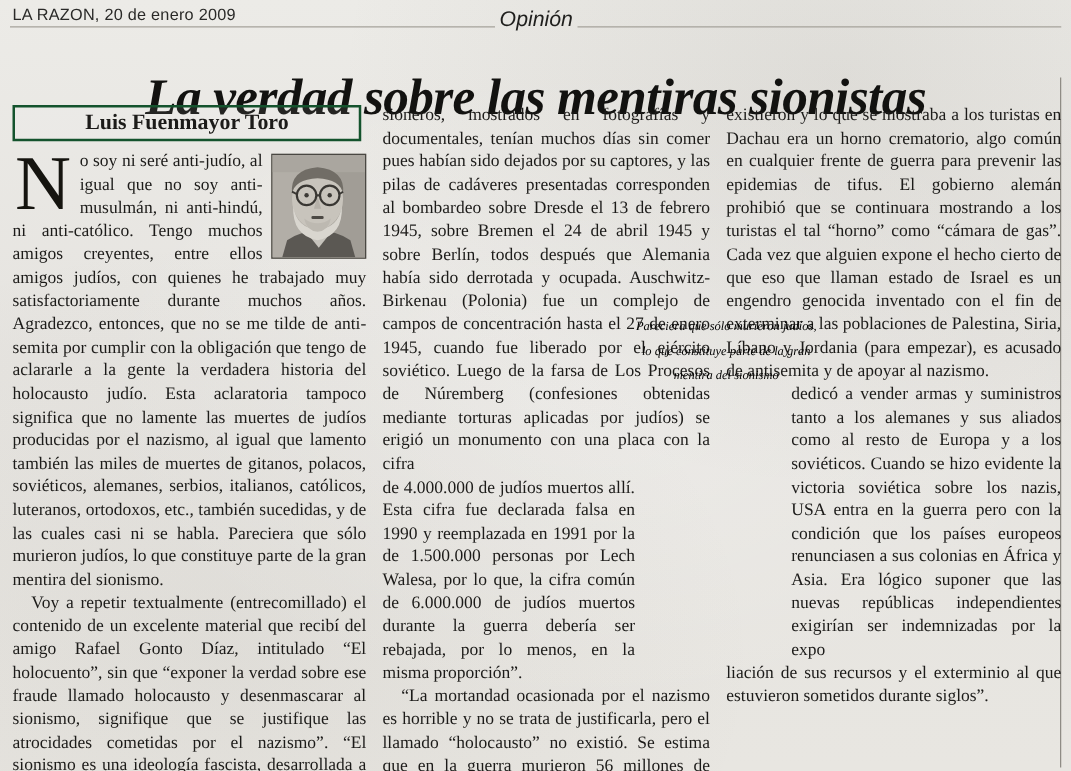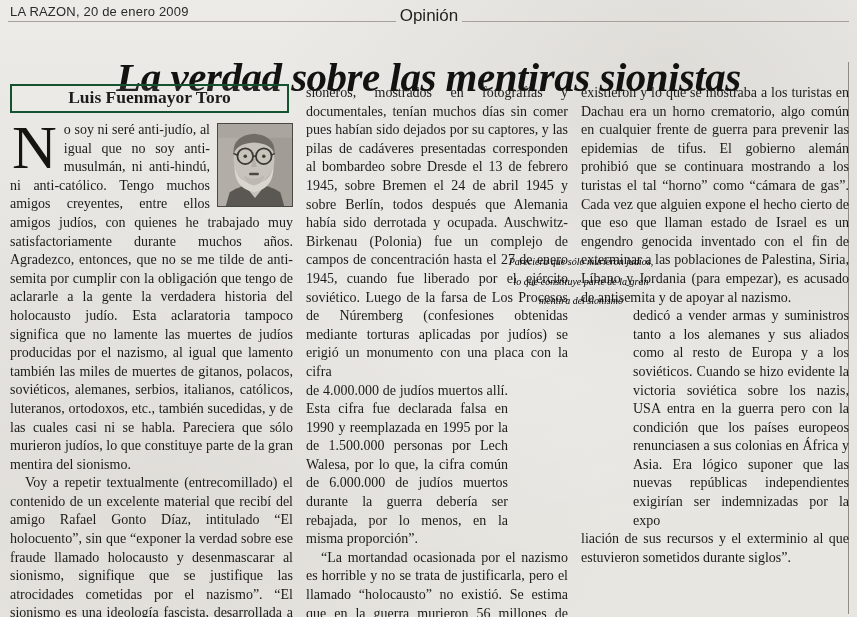--- a/index.html
+++ b/index.html
@@ -14,21 +14,21 @@
   }
   .edition{
     position:absolute;top:4px;left:10px;
     font-family:"Liberation Sans",sans-serif;font-size:13px;color:#2a2a28;
     letter-spacing:0.2px;
   }
   .rule-left{position:absolute;top:21px;left:8px;width:388px;border-top:1.5px solid #a5a29b;}
   .rule-right{position:absolute;top:21px;left:462px;width:387px;border-top:1.5px solid #a5a29b;}
   .section-label{
     position:absolute;top:6px;left:398px;width:62px;text-align:center;
-    font-family:"Liberation Sans",sans-serif;font-size:17px;color:#1f1f1d;
+    font-family:"Liberation Sans",sans-serif;font-style:italic;font-size:17px;color:#1f1f1d;
   }
   .headline{
     position:absolute;top:26px;left:0;width:857px;text-align:center;
     font-size:41px;font-weight:bold;font-style:italic;color:#121210;
     letter-spacing:-0.5px;
   }
   .content{
     position:absolute;top:84px;left:10px;width:839px;
     display:flex;gap:13px;align-items:flex-start;
   }
@@ -111,21 +111,21 @@
       </span>
       <span class="dropcap">N</span>
       <span>o soy ni seré anti-judío, al igual que no soy anti-musulmán, ni anti-hindú, ni anti-católico. Tengo muchos amigos creyentes, entre ellos amigos judíos, con quienes he trabajado muy satisfactoriamente durante muchos años. Agradezco, entonces, que no se me tilde de anti-semita por cumplir con la obligación que tengo de aclararle a la gente la verdadera historia del holocausto judío. Esta aclaratoria tampoco significa que no lamente las muertes de judíos producidas por el nazismo, al igual que lamento también las miles de muertes de gitanos, polacos, soviéticos, alemanes, serbios, italianos, católicos, luteranos, ortodoxos, etc., también sucedidas, y de las cuales casi ni se habla. Pareciera que sólo murieron judíos, lo que constituye parte de la gran mentira del sionismo.</span>
     </p>
     <p class="para indent"><span>Voy a repetir textualmente (entrecomillado) el contenido de un excelente material que recibí del amigo Rafael Gonto Díaz, intitulado “El holocuento”, sin que “exponer la verdad sobre ese fraude llamado holocausto y desenmascarar al sionismo, signifique que se justifique las atrocidades cometidas por el nazismo”. “El sionismo es una ideología fascista, desarrollada a finales del Siglo XIX e instaurada como política genocida a partir de 1948, cuando el pueblo palestino fue despojado de su Patria”. Se inicia comentando la circulación por la Internet de “una serie de fotografías de prisioneros liberados de los campos de concentración y, también, de las pilas de cadáveres ocasionados por los bombardeos sobre Dresde, Bremen y Berlín después que Alemania había sido derrotada”.</span></p>
 
   </div>
 
   <div class="col col2">
     <p class="para"><span>sioneros, mostrados en fotografías y documentales, tenían muchos días sin comer pues habían sido dejados por su captores, y las pilas de cadáveres presentadas corresponden al bombardeo sobre Dresde el 13 de febrero 1945, sobre Bremen el 24 de abril 1945 y sobre Berlín, todos después que Alemania había sido derrotada y ocupada. Auschwitz-Birkenau (Polonia) fue un complejo de campos de concentración hasta el 27 de enero 1945, cuando fue liberado por el ejército soviético. Luego de la farsa de Los Procesos de Núremberg (confesiones obtenidas mediante torturas aplicadas por judíos) se erigió un monumento con una placa con la cifra</span></p>
-    <p class="para narrow-right"><span>de 4.000.000 de judíos muertos allí. Esta cifra fue declarada falsa en 1990 y reemplazada en 1995 por la de 1.500.000 personas por Lech Walesa, por lo que, la cifra común de 6.000.000 de judíos muertos durante la guerra debería ser rebajada, por lo menos, en la misma proporción”.</span></p>
+    <p class="para narrow-right"><span>de 4.000.000 de judíos muertos allí. Esta cifra fue declarada falsa en 1990 y reemplazada en 1991 por la de 1.500.000 personas por Lech Walesa, por lo que, la cifra común de 6.000.000 de judíos muertos durante la guerra debería ser rebajada, por lo menos, en la misma proporción”.</span></p>
     <p class="para indent"><span>“La mortandad ocasionada por el nazismo es horrible y no se trata de justificarla, pero el llamado “holocausto” no existió. Se estima que en la guerra murieron 56 millones de personas, de ese total 27 millones (48,2%) fueron soviéticos ¿Cómo es posible que siendo la Unión Soviética quien soportó el mayor peso de la ofensiva nazi, la relación de muertes sea de 4,5 a 1 si los judíos no estaban en el frente de guerra? La cifra de 6 millones en 5 años (en realidad la guerra duró 1.465 días) da como resultado que debió morir un judío cada 22 segundos durante las 24 horas del día los 365 días del año por 5 años. La logística para soportar una operación de tal naturaleza habría necesitado tal cantidad y variedad de recursos que, de haberlos destinado a ello, no hubiese sido posible mantener la ofensiva bélica por más de dos años”.</span></p>
 
   </div>
 
   <div class="col col3">
     <p class="para"><span>existieron y lo que se mostraba a los turistas en Dachau era un horno crematorio, algo común en cualquier frente de guerra para prevenir las epidemias de tifus. El gobierno alemán prohibió que se continuara mostrando a los turistas el tal “horno” como “cámara de gas”. Cada vez que alguien expone el hecho cierto de que eso que llaman estado de Israel es un engendro genocida inventado con el fin de exterminar a las poblaciones de Palestina, Siria, Líbano y Jordania (para empezar), es acusado de antisemita y de apoyar al nazismo.</span></p>
     <p class="para narrow-left"><span>dedicó a vender armas y suministros tanto a los alemanes y sus aliados como al resto de Europa y a los soviéticos. Cuando se hizo evidente la victoria soviética sobre los nazis, USA entra en la guerra pero con la condición que los países europeos renunciasen a sus colonias en África y Asia. Era lógico suponer que las nuevas repúblicas independientes exigirían ser indemnizadas por la expo</span></p>
     <p class="para"><span>liación de sus recursos y el exterminio al que estuvieron sometidos durante siglos”.</span></p>
 
   </div>

